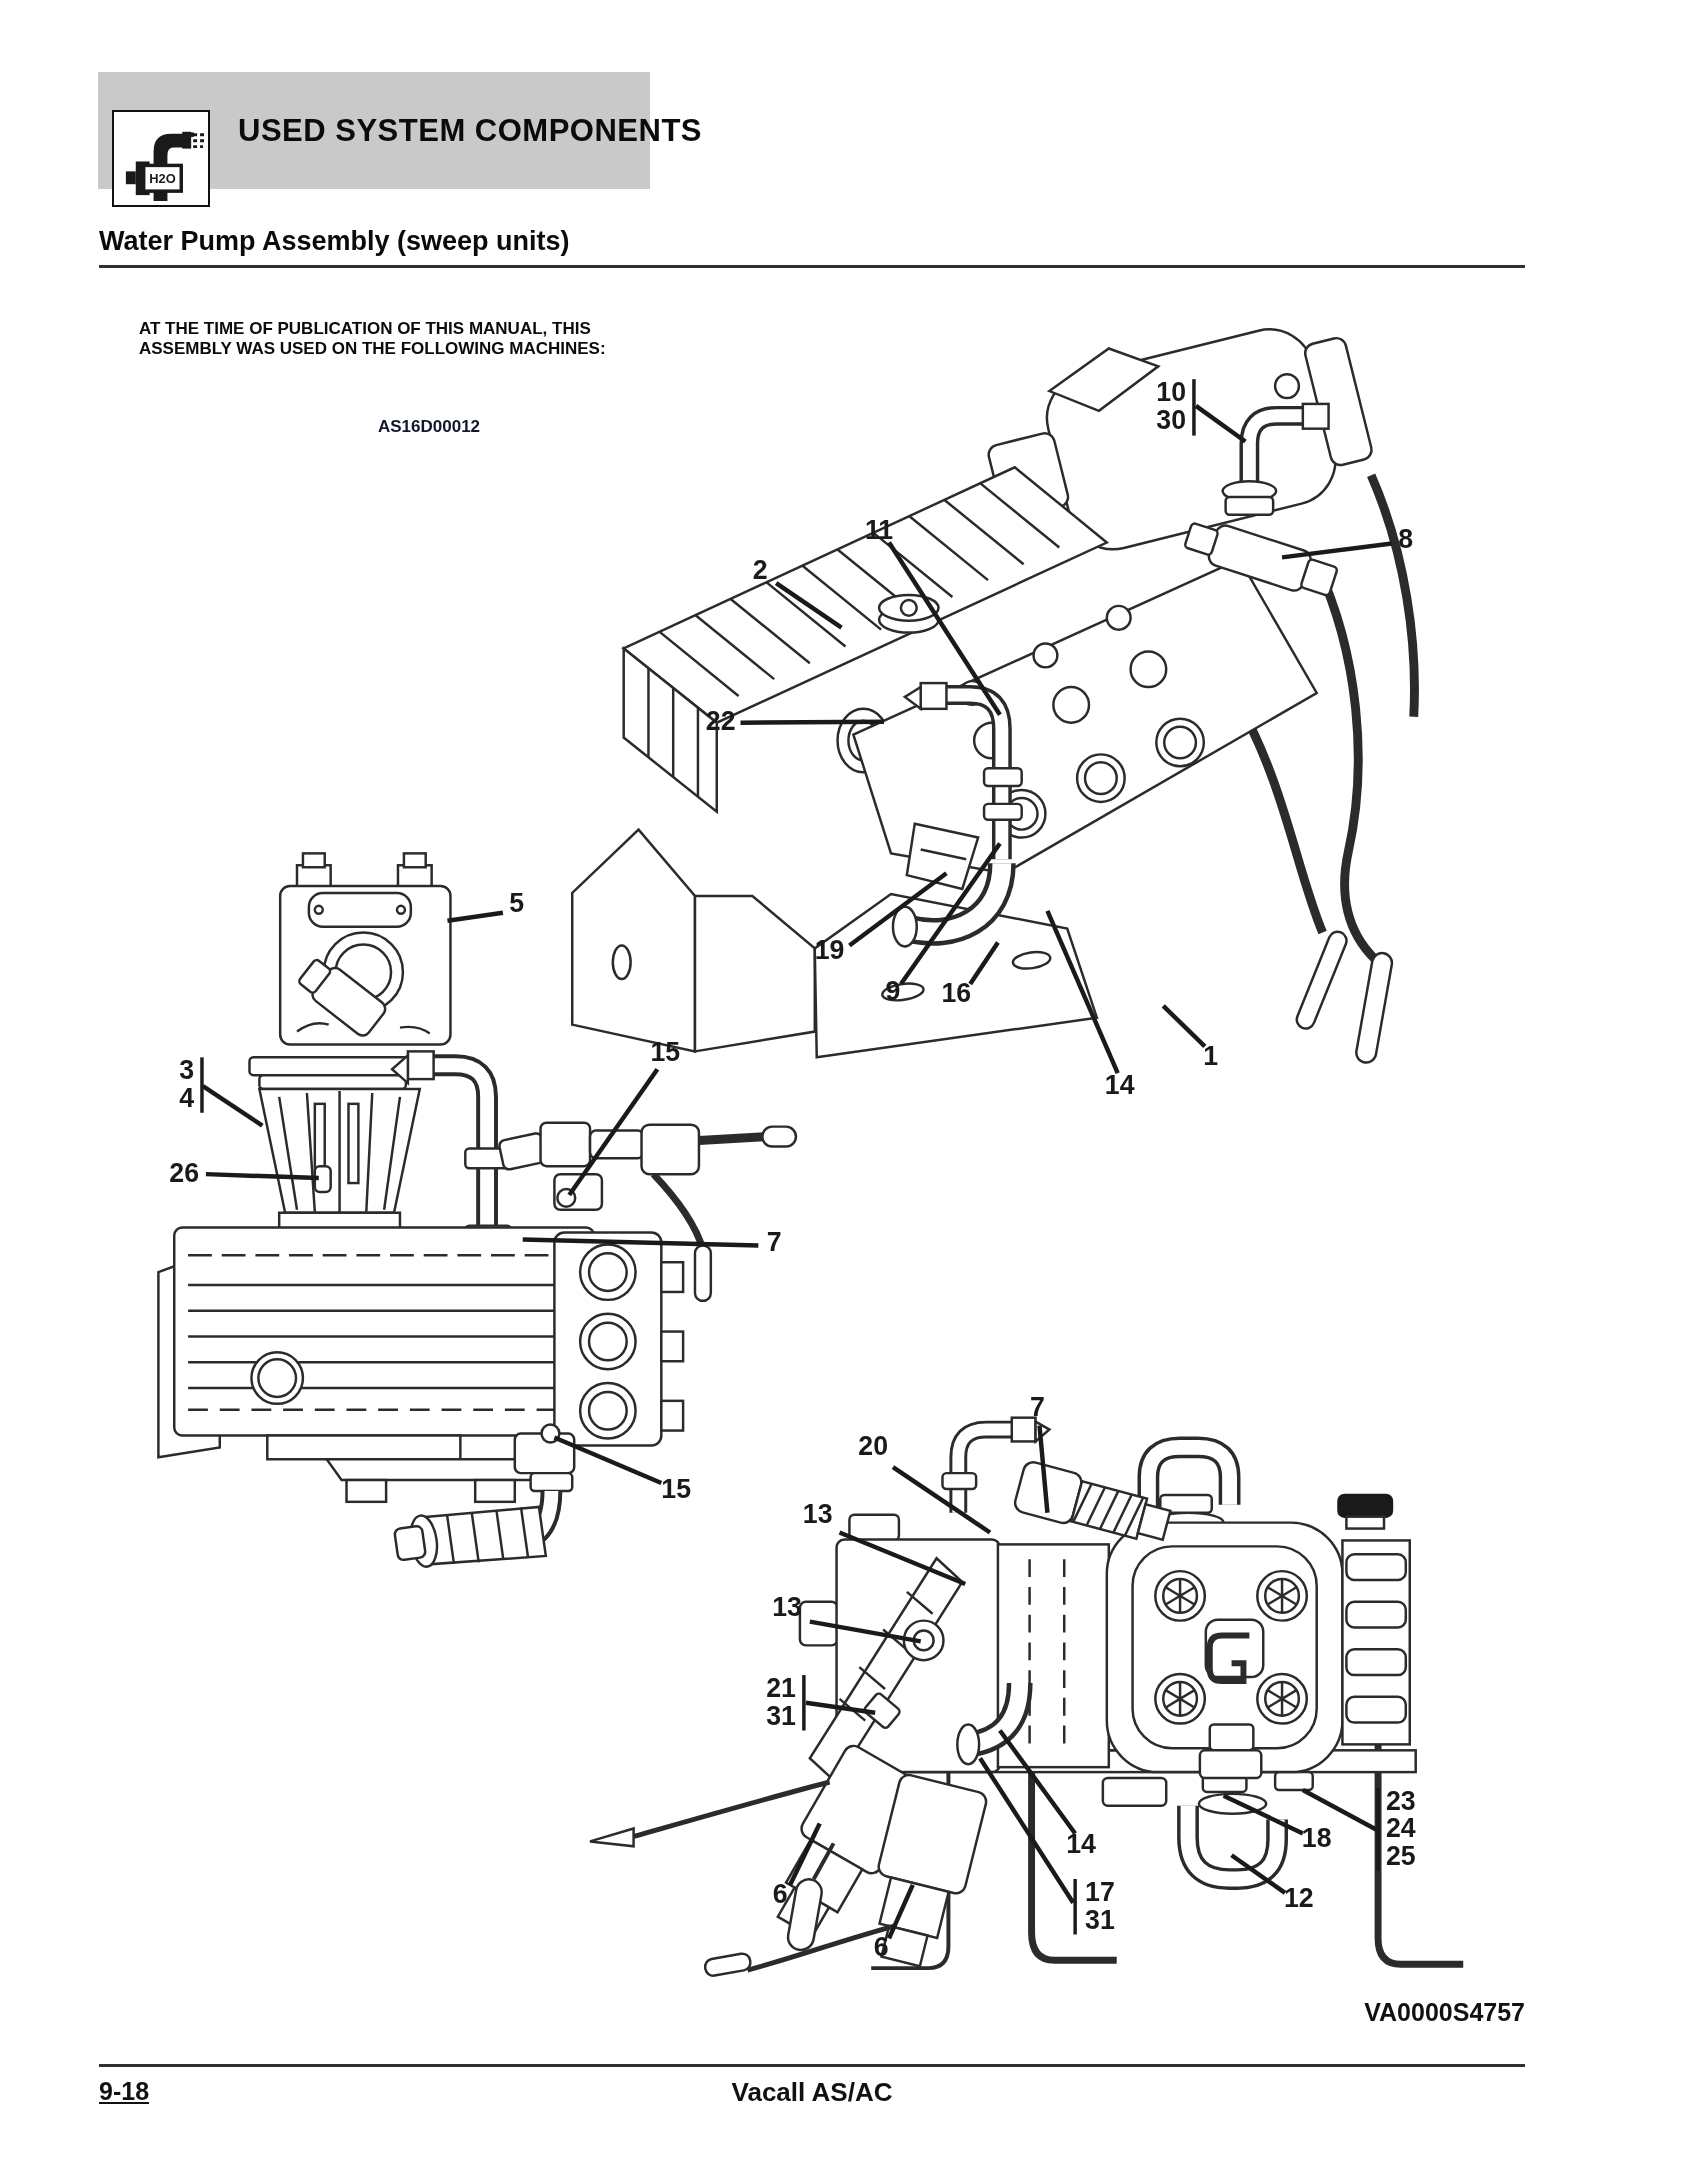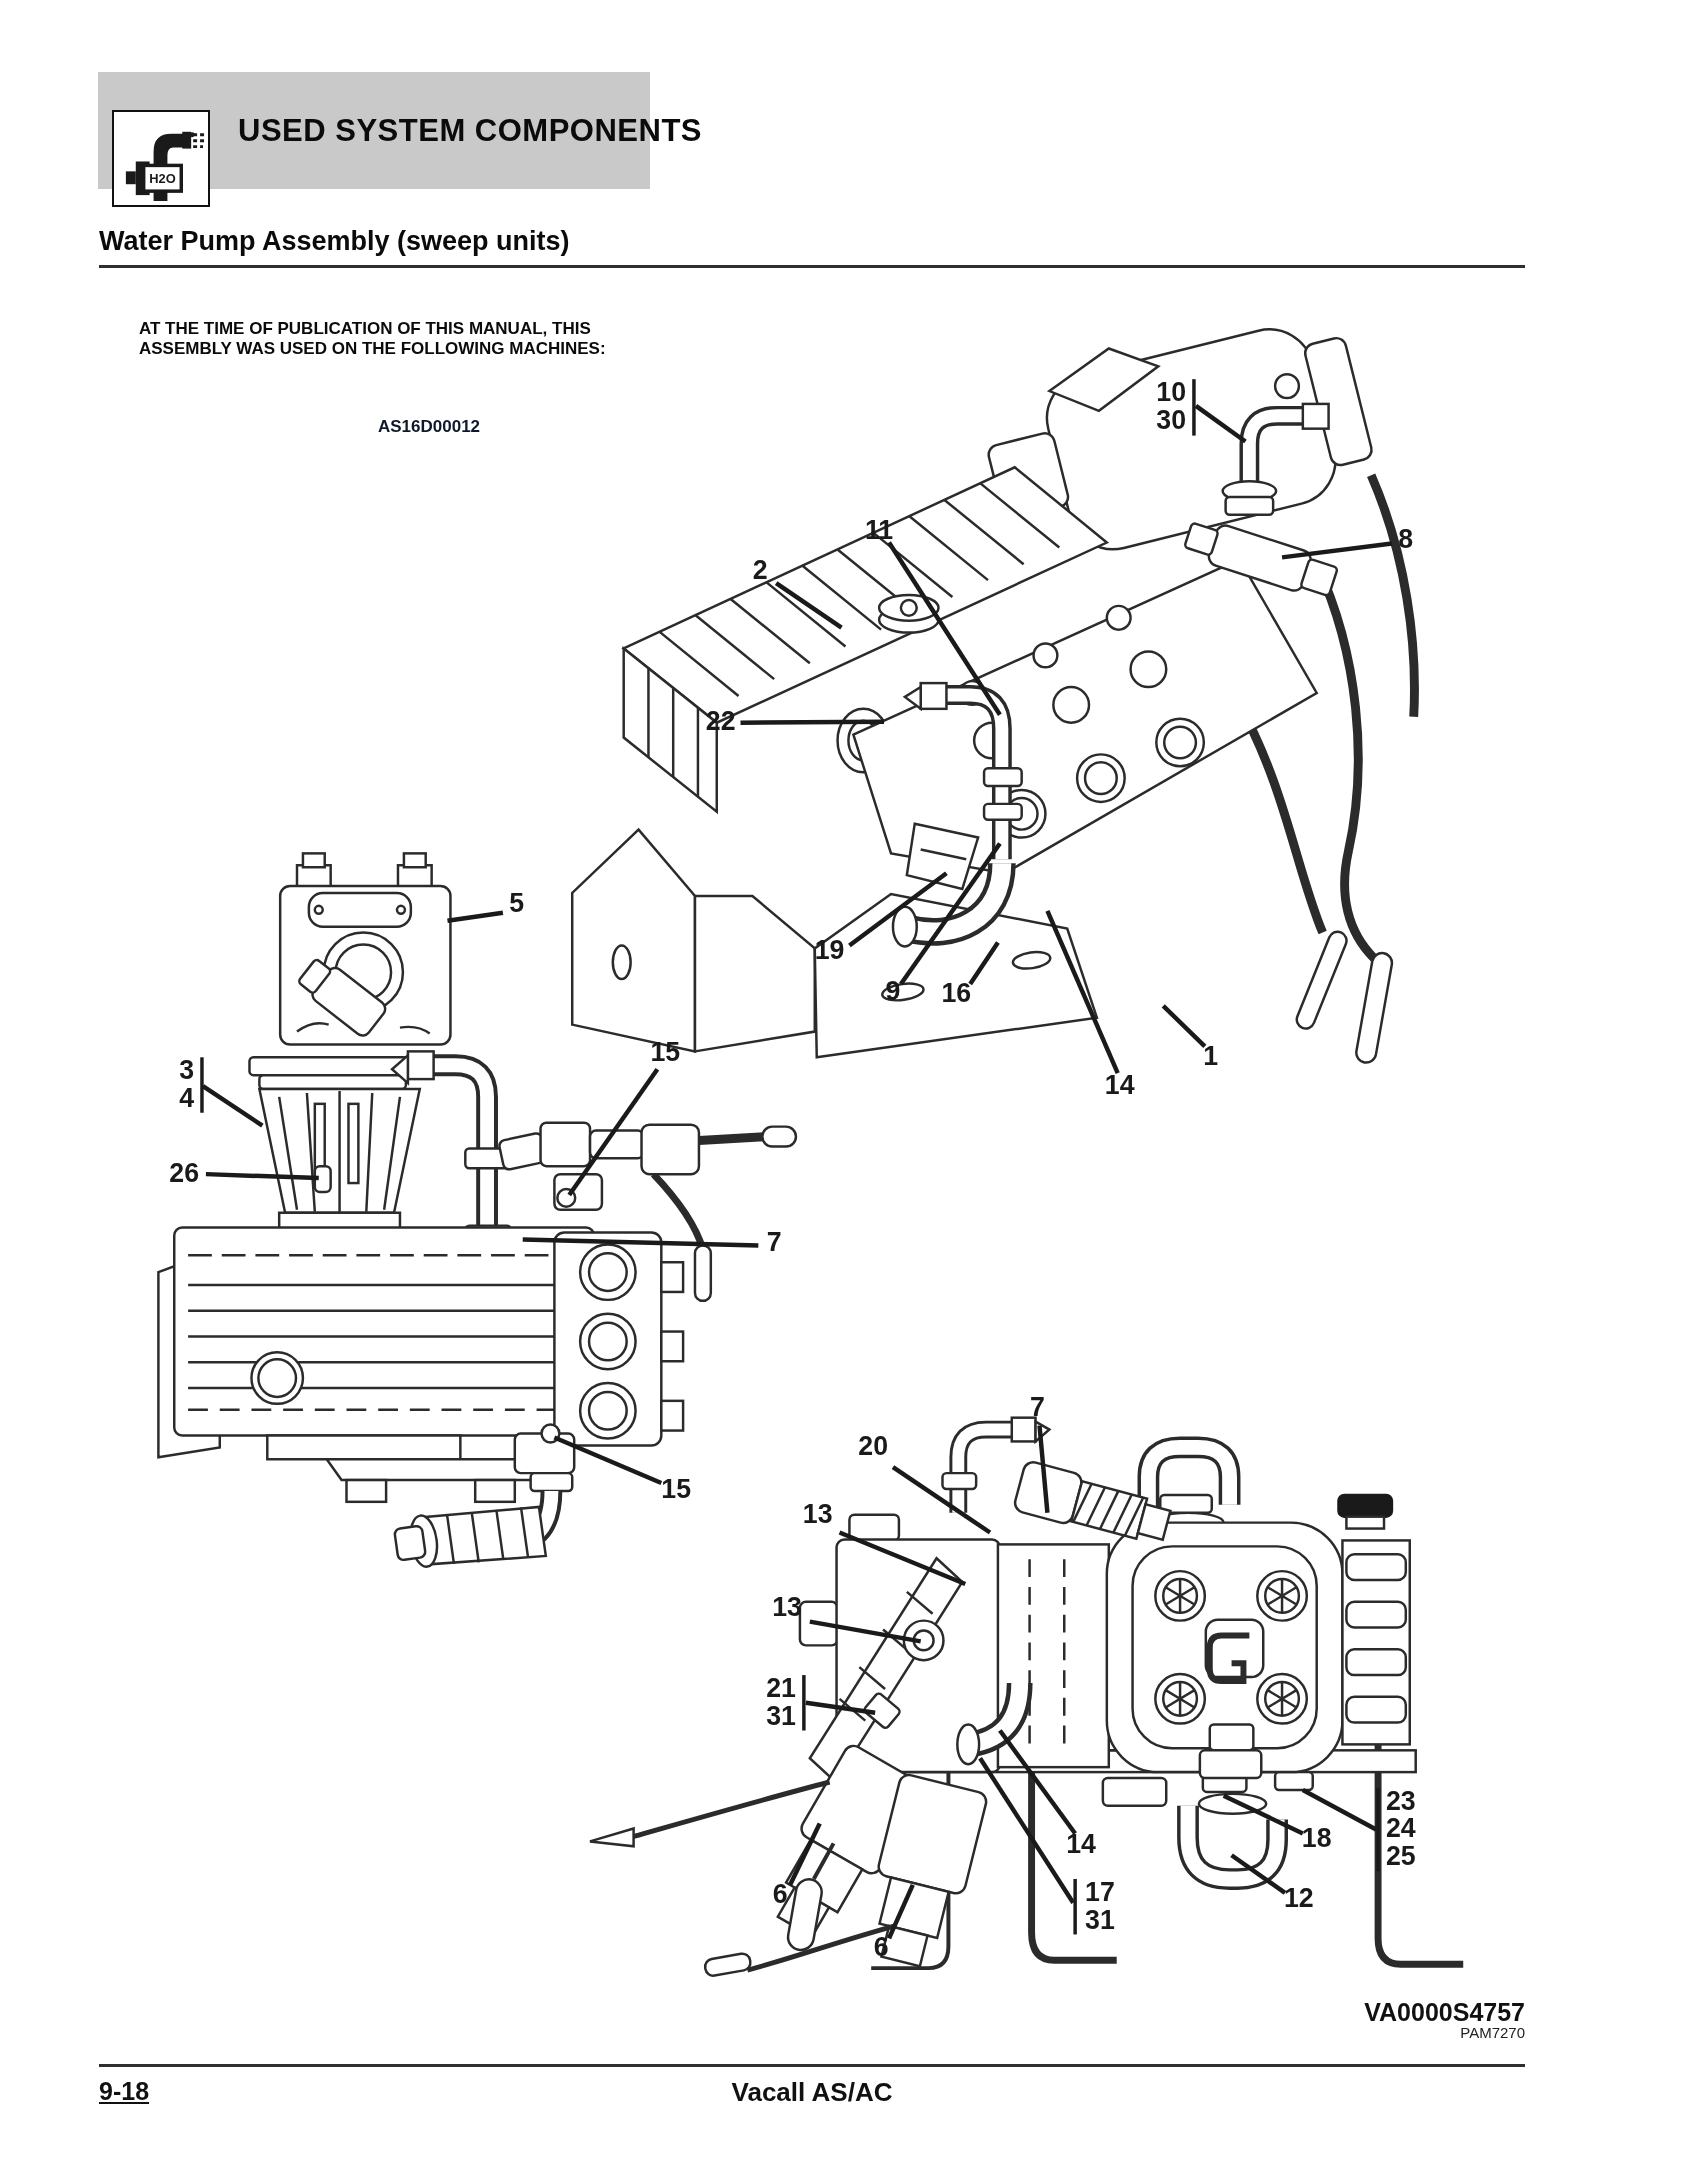--- a/index.html
+++ b/index.html
@@ -408,20 +408,19 @@
         <line x1="1316" y1="1852" x2="1236" y2="1814" stroke="#1a1a1a" stroke-width="4.5"></line>
         <text x="1330" y="1866" fill="#1a1a1a" text-anchor="middle" font-family="&quot;Liberation Sans&quot;, sans-serif" font-size="27" font-weight="bold">18</text>
         <line x1="1390" y1="1848" x2="1316" y2="1808" stroke="#1a1a1a" stroke-width="4.5"></line>
         <line x1="1392" y1="1806" x2="1392" y2="1890" stroke="#1a1a1a" stroke-width="3.5"></line>
         <text x="1400" y="1828" fill="#1a1a1a" text-anchor="start" font-family="&quot;Liberation Sans&quot;, sans-serif" font-size="27" font-weight="bold">23</text>
         <text x="1400" y="1856" fill="#1a1a1a" text-anchor="start" font-family="&quot;Liberation Sans&quot;, sans-serif" font-size="27" font-weight="bold">24</text>
         <text x="1400" y="1884" fill="#1a1a1a" text-anchor="start" font-family="&quot;Liberation Sans&quot;, sans-serif" font-size="27" font-weight="bold">25</text>
       </g>
   </svg>
 
-  <div id="figure-code" class="abs">PAM7270</div>
 
   <div id="rule-bottom" class="abs rule"></div>
   <div id="footer-page" class="abs">9-18</div>
   <div id="footer-model" class="abs">Vacall AS/AC</div>
   <div id="footer-doc" class="abs">VA0000S4757</div>
 </div>
 
 
 </body></html>

